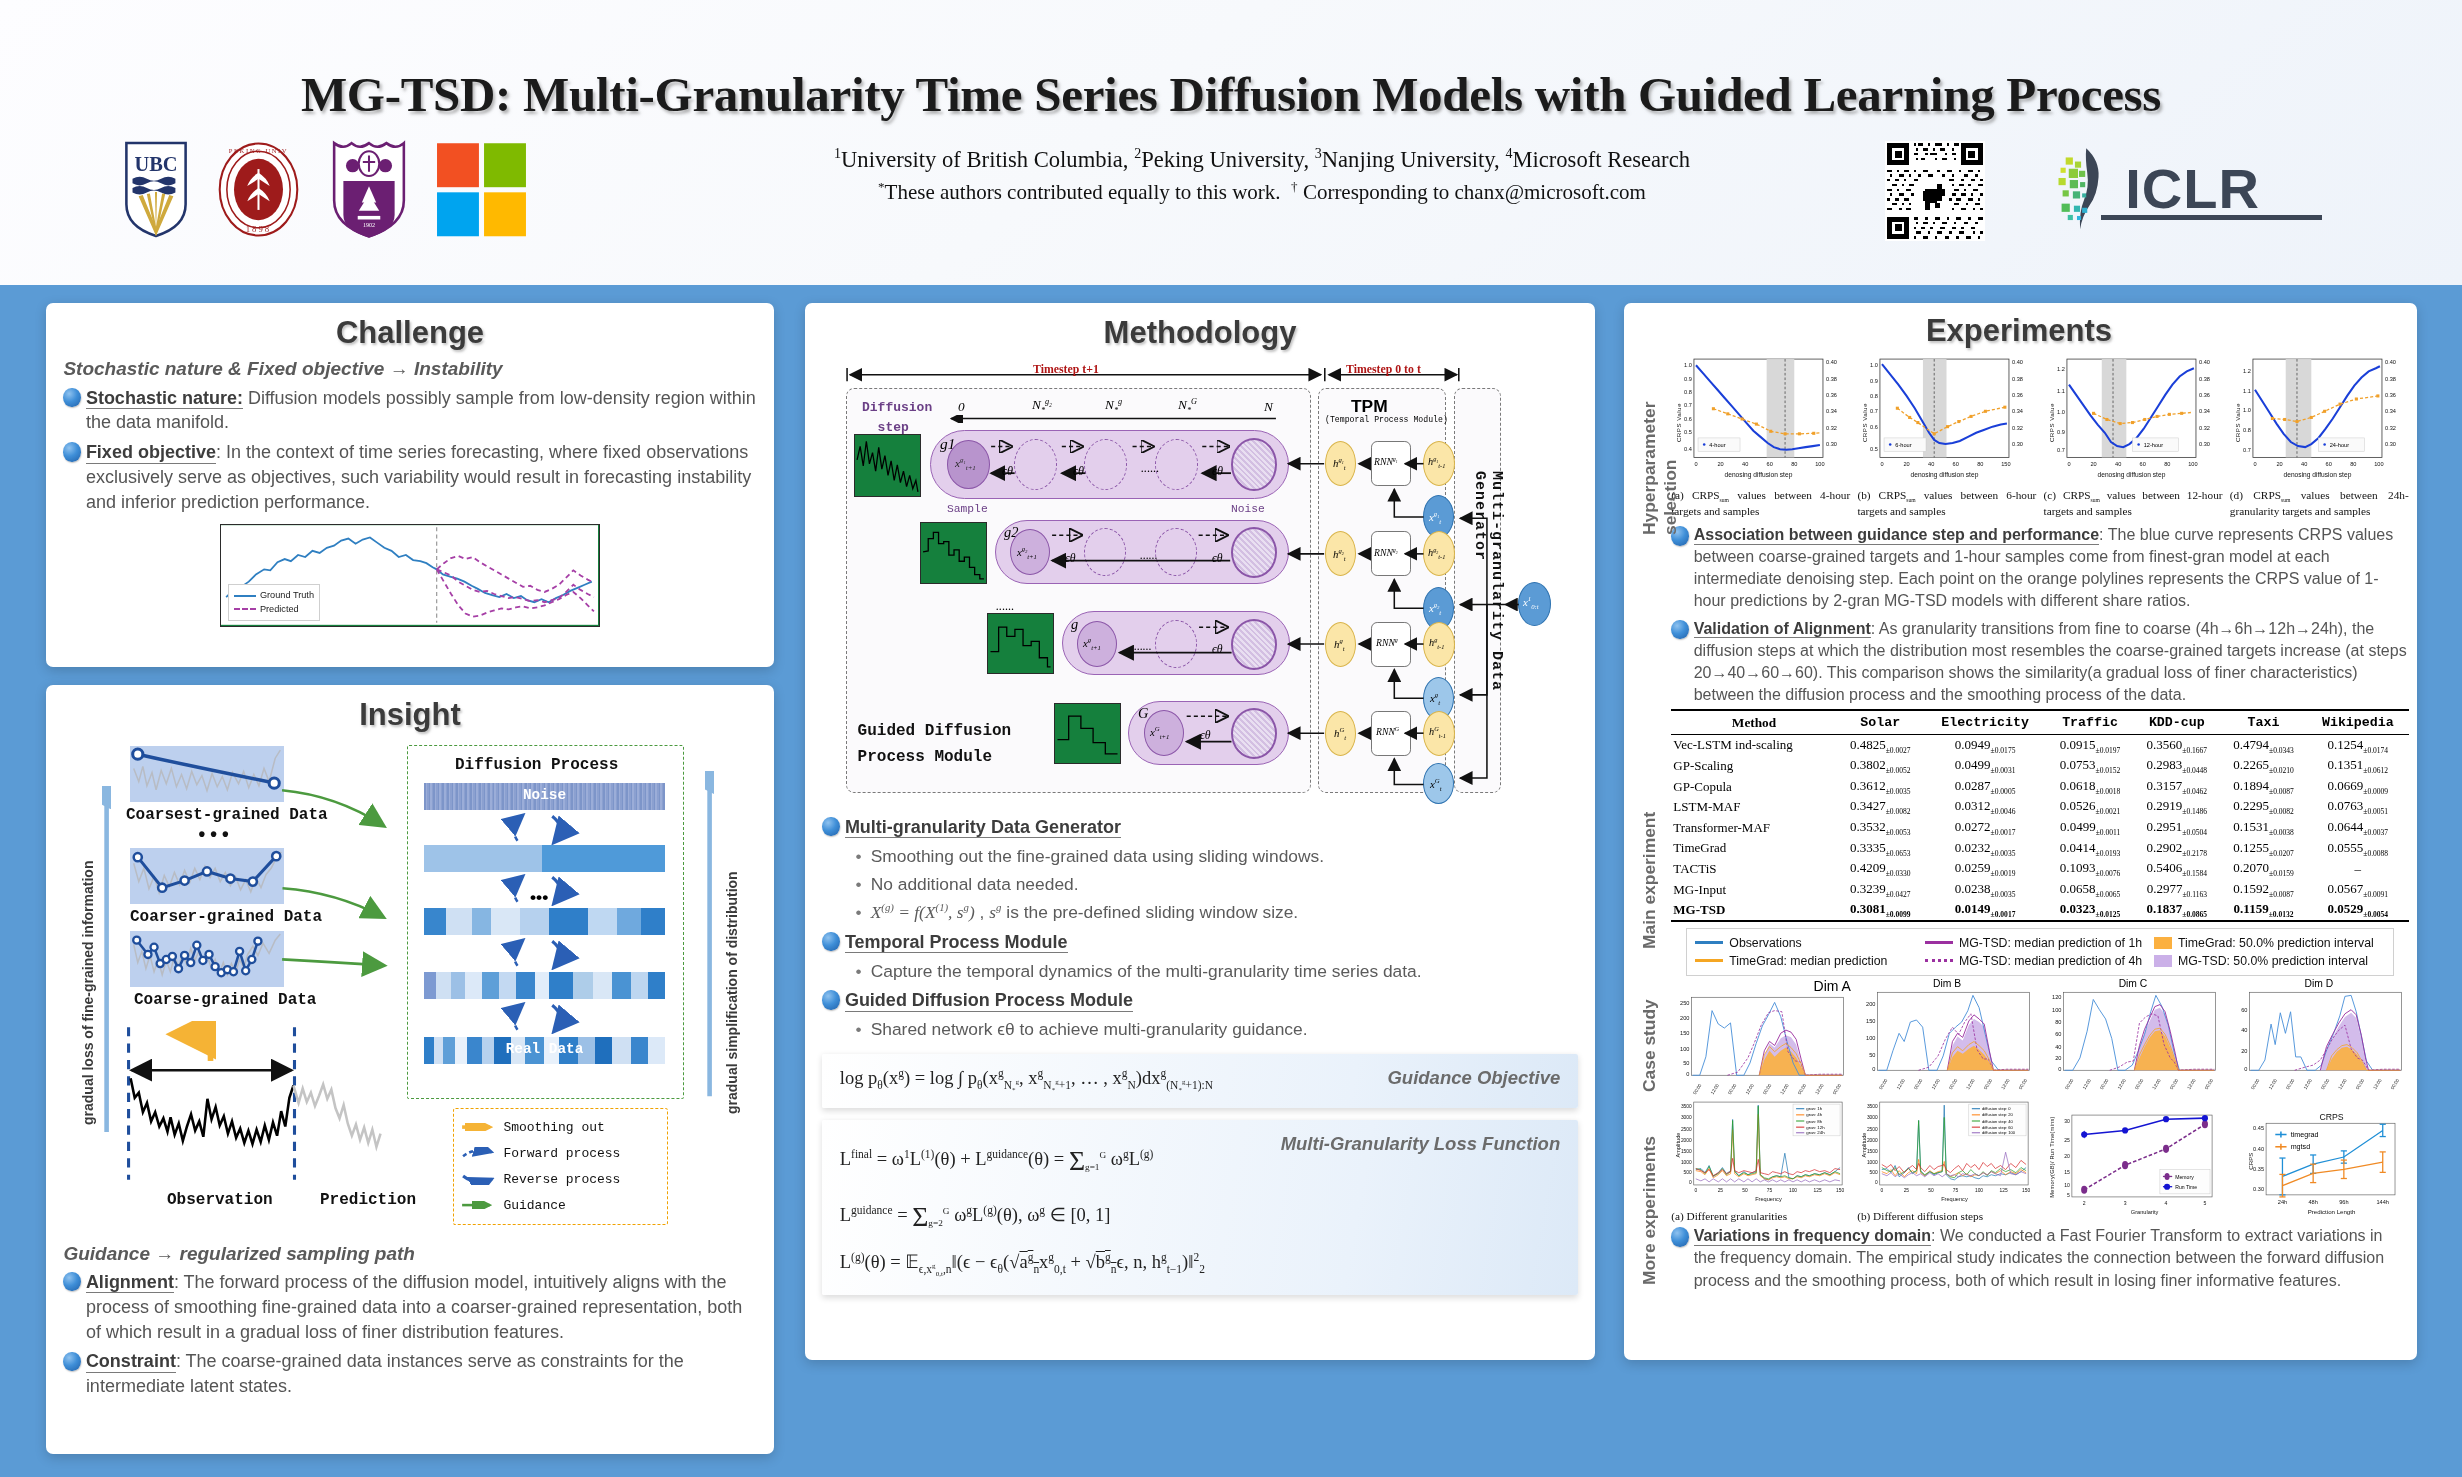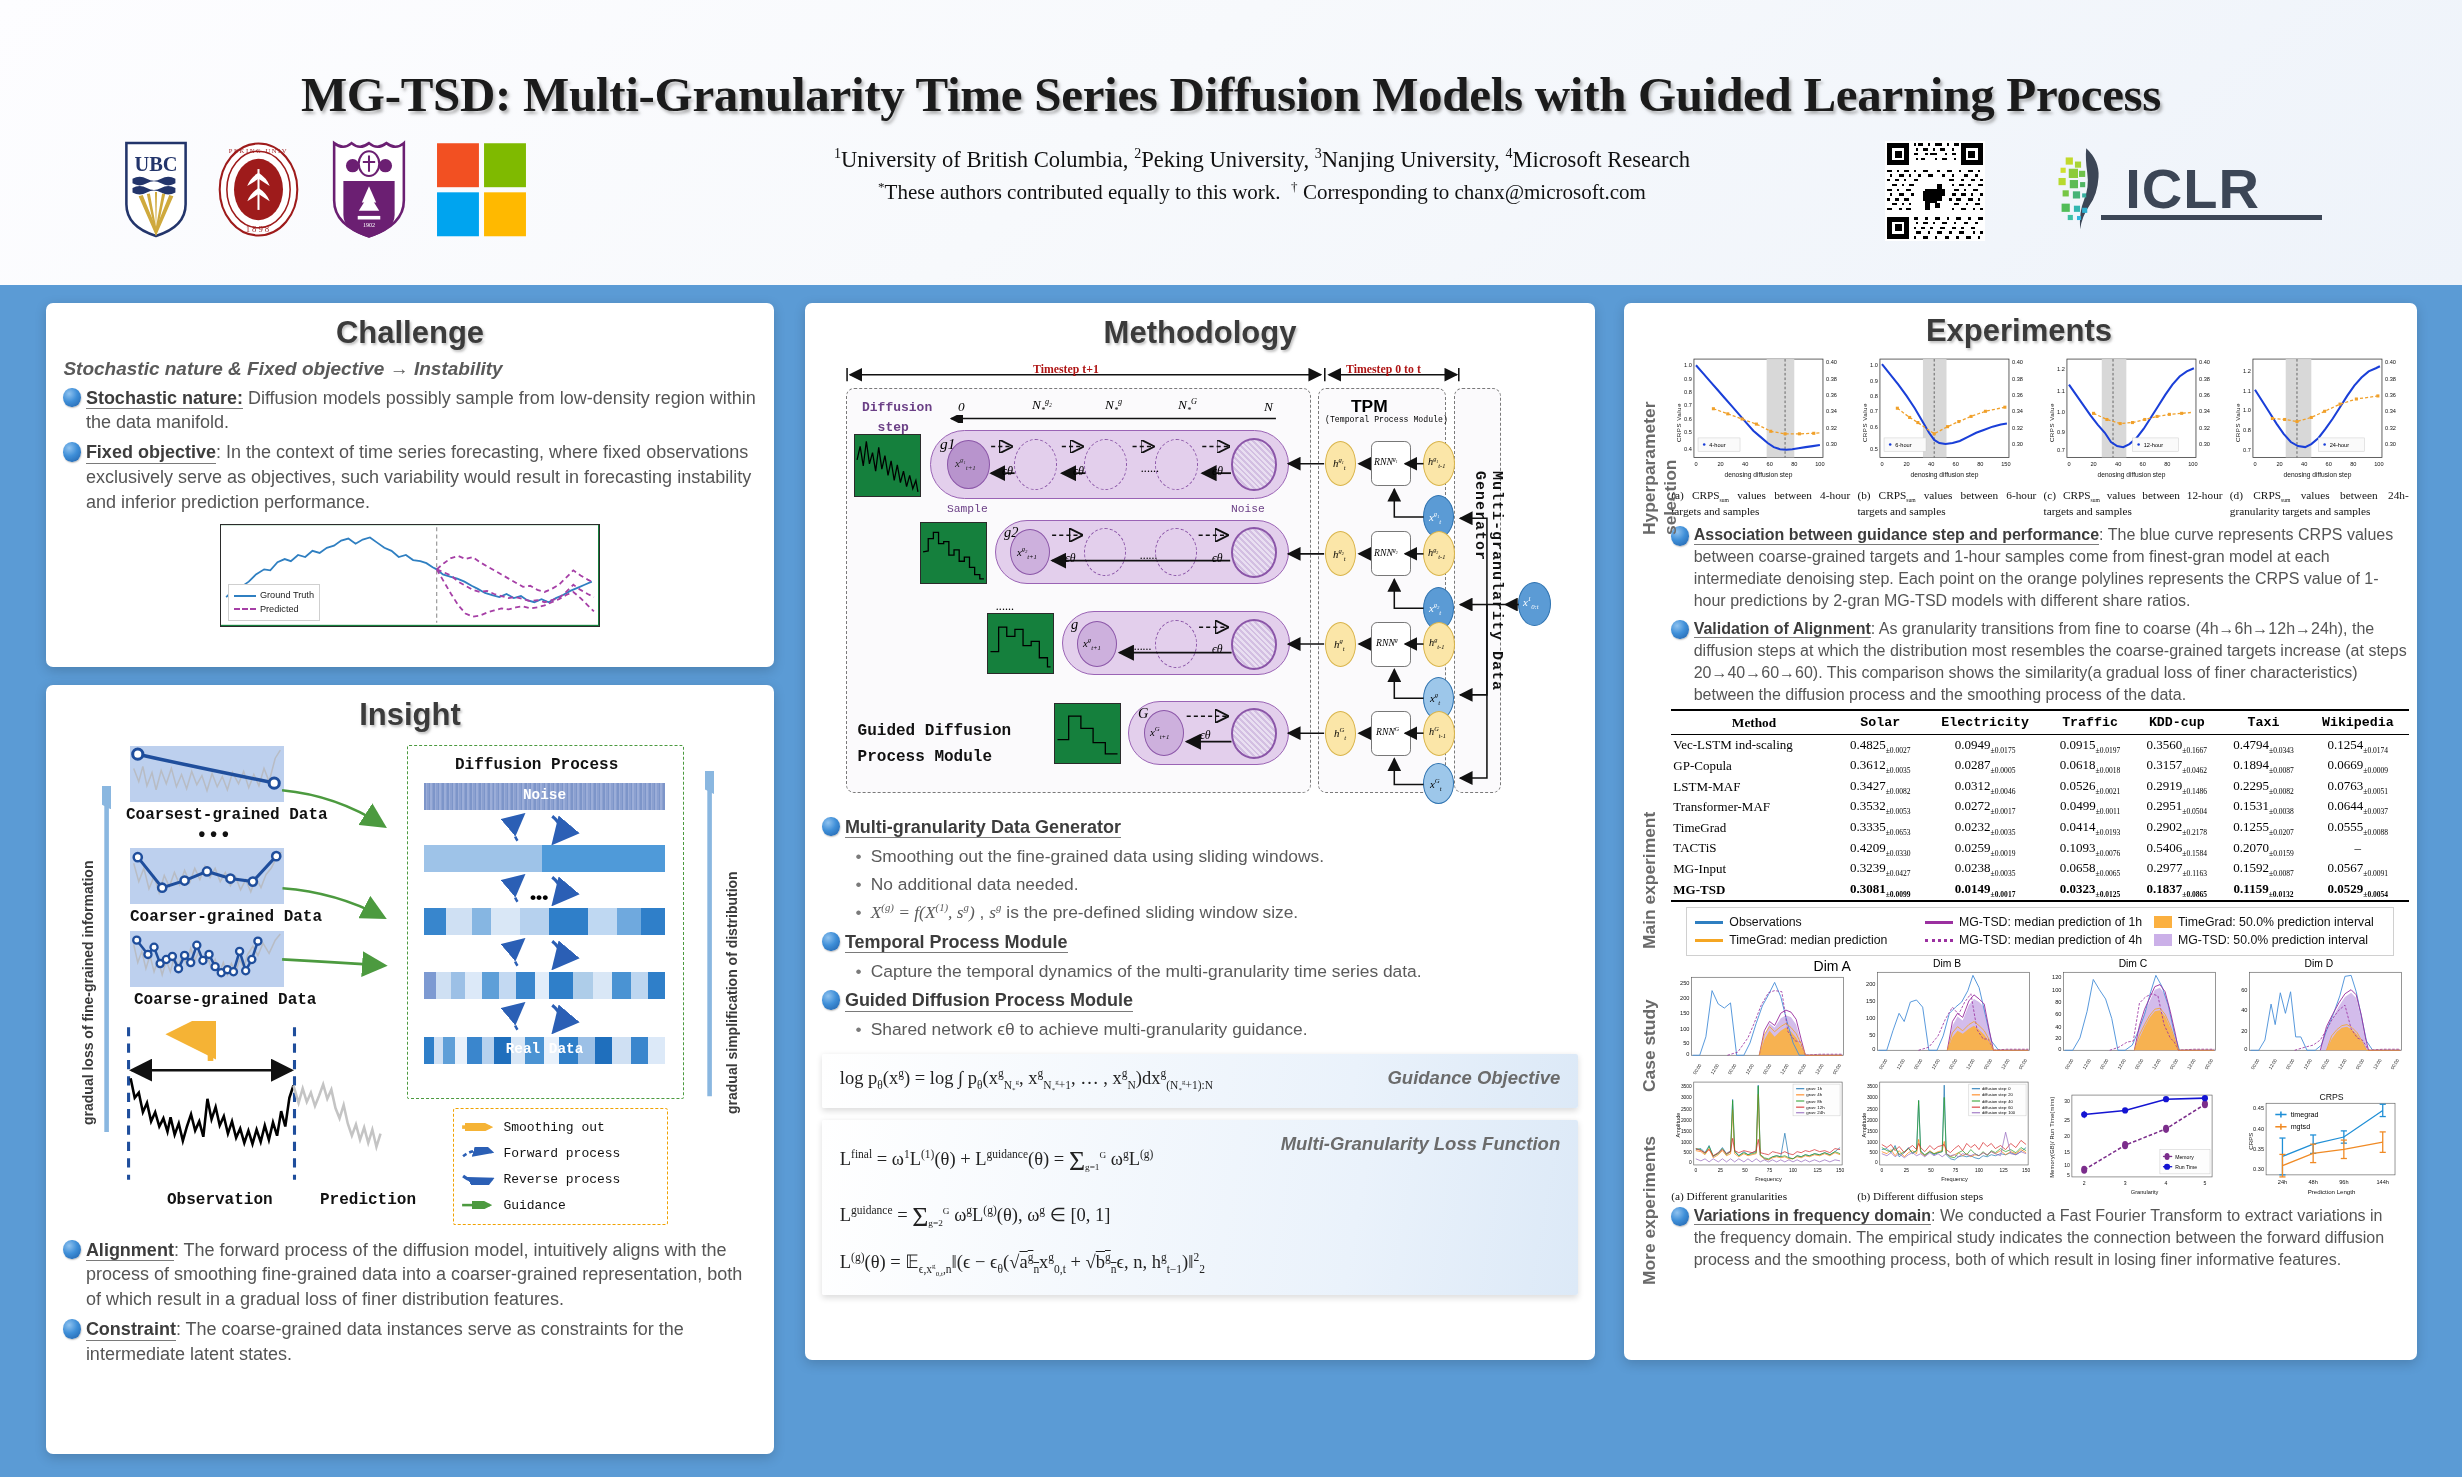--- a/index.html
+++ b/index.html
@@ -619,20 +619,21 @@
                   <marker id="m3" markerWidth="8" markerHeight="8" refX="7" refY="4" orient="auto">
                     <path d="M0,0 L8,4 L0,8 Z" fill="#4c9a3f"></path>
                   </marker>
                 </defs>
                 <line x1="2" y1="8" x2="56" y2="8" stroke="#4c9a3f" stroke-width="5" marker-end="url(#m3)"></line>
               </svg></i><span>Guidance</span>
         </div>
       </div>
     </div>
 
+    <div class="lead" style="margin-top:10.3px;">Guidance → regularized sampling path</div>
     <div class="bullet">
       <span class="ball"></span>
       <span class="btext"><b>Alignment</b><span>: The forward process of the diffusion model, intuitively aligns with the process of smoothing fine-grained data into a coarser-grained representation, both of which result in a gradual loss of finer distribution features.</span></span>
     </div>
     <div class="bullet">
       <span class="ball"></span>
       <span class="btext"><b>Constraint</b><span>: The coarse-grained data instances serve as constraints for the intermediate latent states.</span></span>
     </div>
   </div>
 </div>
@@ -1124,20 +1125,29 @@
           </thead>
           <tbody id="res-body">
               <tr class="first-data">
                 <td class="m">Vec-LSTM ind-scaling</td>
                 <td class="v">0.4825<span class="pm">±0.0027</span></td>
                 <td class="v">0.0949<span class="pm">±0.0175</span></td>
                 <td class="v">0.0915<span class="pm">±0.0197</span></td>
                 <td class="v">0.3560<span class="pm">±0.1667</span></td>
                 <td class="v">0.4794<span class="pm">±0.0343</span></td>
                 <td class="v">0.1254<span class="pm">±0.0174</span></td>
+              </tr>
+              <tr>
+                <td class="m">GP-Scaling</td>
+                <td class="v">0.3802<span class="pm">±0.0052</span></td>
+                <td class="v">0.0499<span class="pm">±0.0031</span></td>
+                <td class="v">0.0753<span class="pm">±0.0152</span></td>
+                <td class="v">0.2983<span class="pm">±0.0448</span></td>
+                <td class="v">0.2265<span class="pm">±0.0210</span></td>
+                <td class="v">0.1351<span class="pm">±0.0612</span></td>
               </tr>
               <tr>
                 <td class="m">GP-Copula</td>
                 <td class="v">0.3612<span class="pm">±0.0035</span></td>
                 <td class="v">0.0287<span class="pm">±0.0005</span></td>
                 <td class="v">0.0618<span class="pm">±0.0018</span></td>
                 <td class="v">0.3157<span class="pm">±0.0462</span></td>
                 <td class="v">0.1894<span class="pm">±0.0087</span></td>
                 <td class="v">0.0669<span class="pm">±0.0009</span></td>
               </tr>

